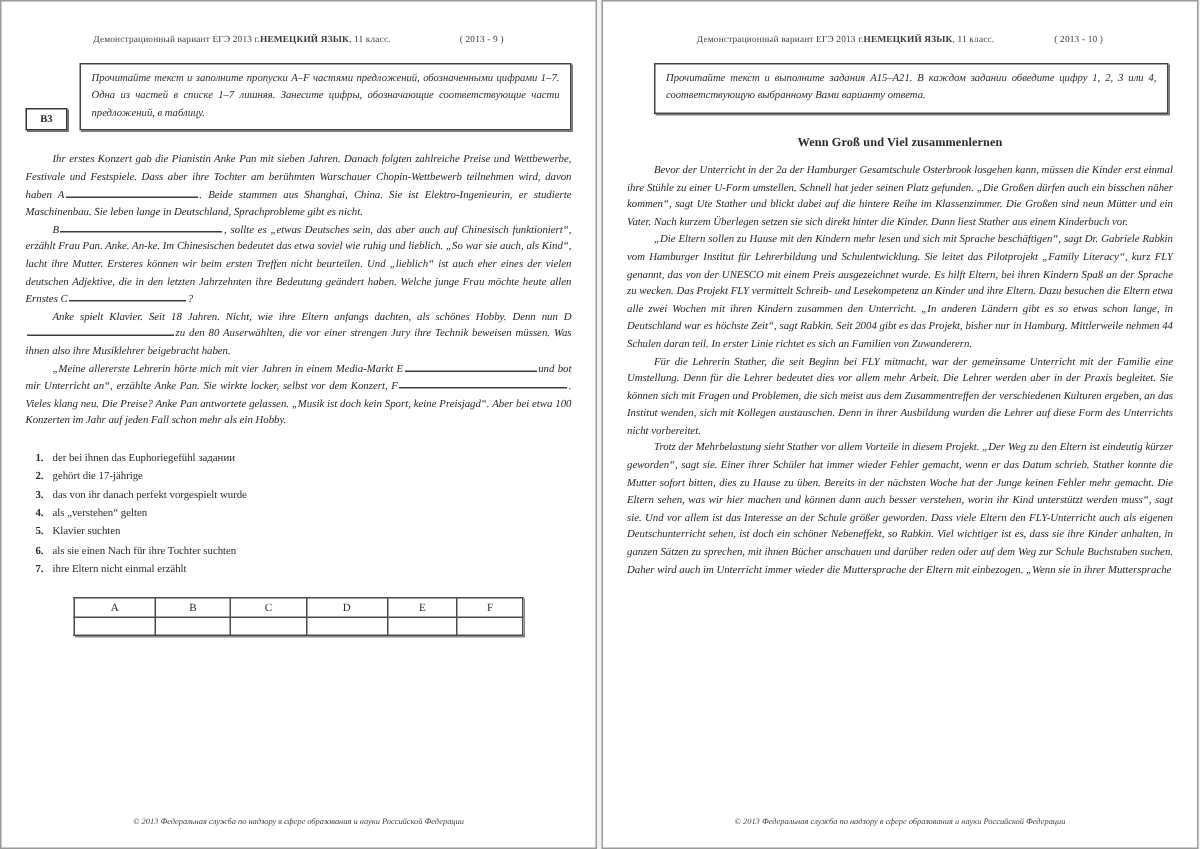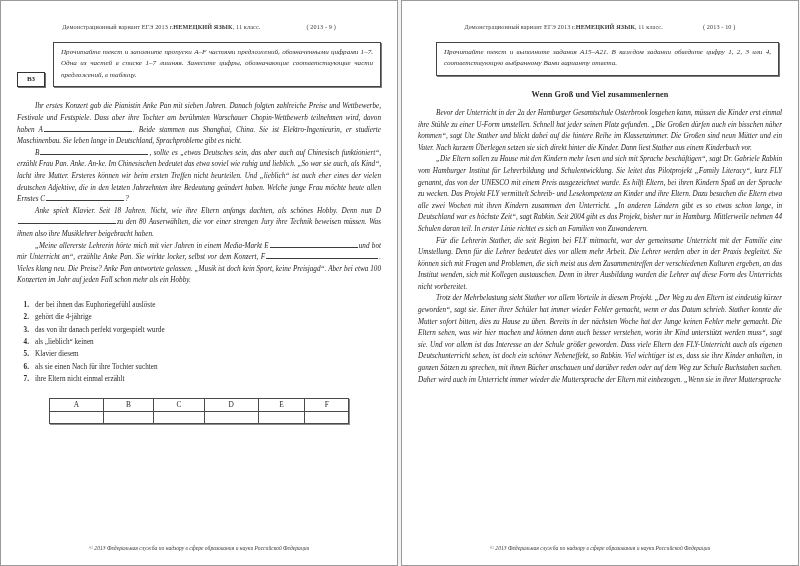--- a/index.html
+++ b/index.html
@@ -212,37 +212,37 @@
         <p><span>B</span><span class="gap g-b"></span><span>, sollte es „etwas Deutsches sein, das aber auch auf Chinesisch funktioniert“, erzählt Frau Pan. Anke. An-ke. Im Chinesischen bedeutet das etwa soviel wie ruhig und lieblich. „So war sie auch, als Kind“, lacht ihre Mutter. Ersteres können wir beim ersten Treffen nicht beurteilen. Und „lieblich“ ist auch eher eines der vielen deutschen Adjektive, die in den letzten Jahrzehnten ihre Bedeutung geändert haben. Welche junge Frau möchte heute allen Ernstes C</span><span class="gap g-c"></span><span>?</span></p>
 
         <p><span>Anke spielt Klavier. Seit 18 Jahren. Nicht, wie ihre Eltern anfangs dachten, als schönes Hobby. Denn nun D</span><span class="gap g-d"></span><span>zu den 80 Auserwählten, die vor einer strengen Jury ihre Technik beweisen müssen. Was ihnen also ihre Musiklehrer beigebracht haben.</span></p>
 
         <p><span>„Meine allererste Lehrerin hörte mich mit vier Jahren in einem Media-Markt E</span><span class="gap g-e"></span><span>und bot mir Unterricht an“, erzählte Anke Pan. Sie wirkte locker,  selbst vor dem Konzert, F</span><span class="gap g-f"></span><span>. Vieles klang neu. Die Preise? Anke Pan antwortete gelassen. „Musik ist doch kein Sport, keine Preisjagd“. Aber bei etwa 100 Konzerten im Jahr auf jeden Fall schon mehr als ein Hobby.</span></p>
       </div>
 
       <ul class="options">
         <li>
             <span class="num">1.</span>
-            <span>der bei ihnen das Euphoriegefühl auslöste</span>
+            <span>der bei ihnen das Euphoriegefühl задании</span>
           </li>
         <li>
             <span class="num">2.</span>
-            <span>gehört die 4-jährige</span>
+            <span>gehört die 17-jährige</span>
           </li>
         <li>
             <span class="num">3.</span>
             <span>das von ihr danach perfekt vorgespielt wurde</span>
           </li>
         <li>
             <span class="num">4.</span>
-            <span>als „lieblich“ keinen</span>
+            <span>als „verstehen“ gelten</span>
           </li>
         <li>
             <span class="num">5.</span>
-            <span>Klavier diesem</span>
+            <span>Klavier suchten</span>
           </li>
         <li>
             <span class="num">6.</span>
             <span>als sie einen Nach für ihre Tochter suchten</span>
           </li>
         <li>
             <span class="num">7.</span>
             <span>ihre Eltern nicht einmal erzählt</span>
           </li>
       </ul>

